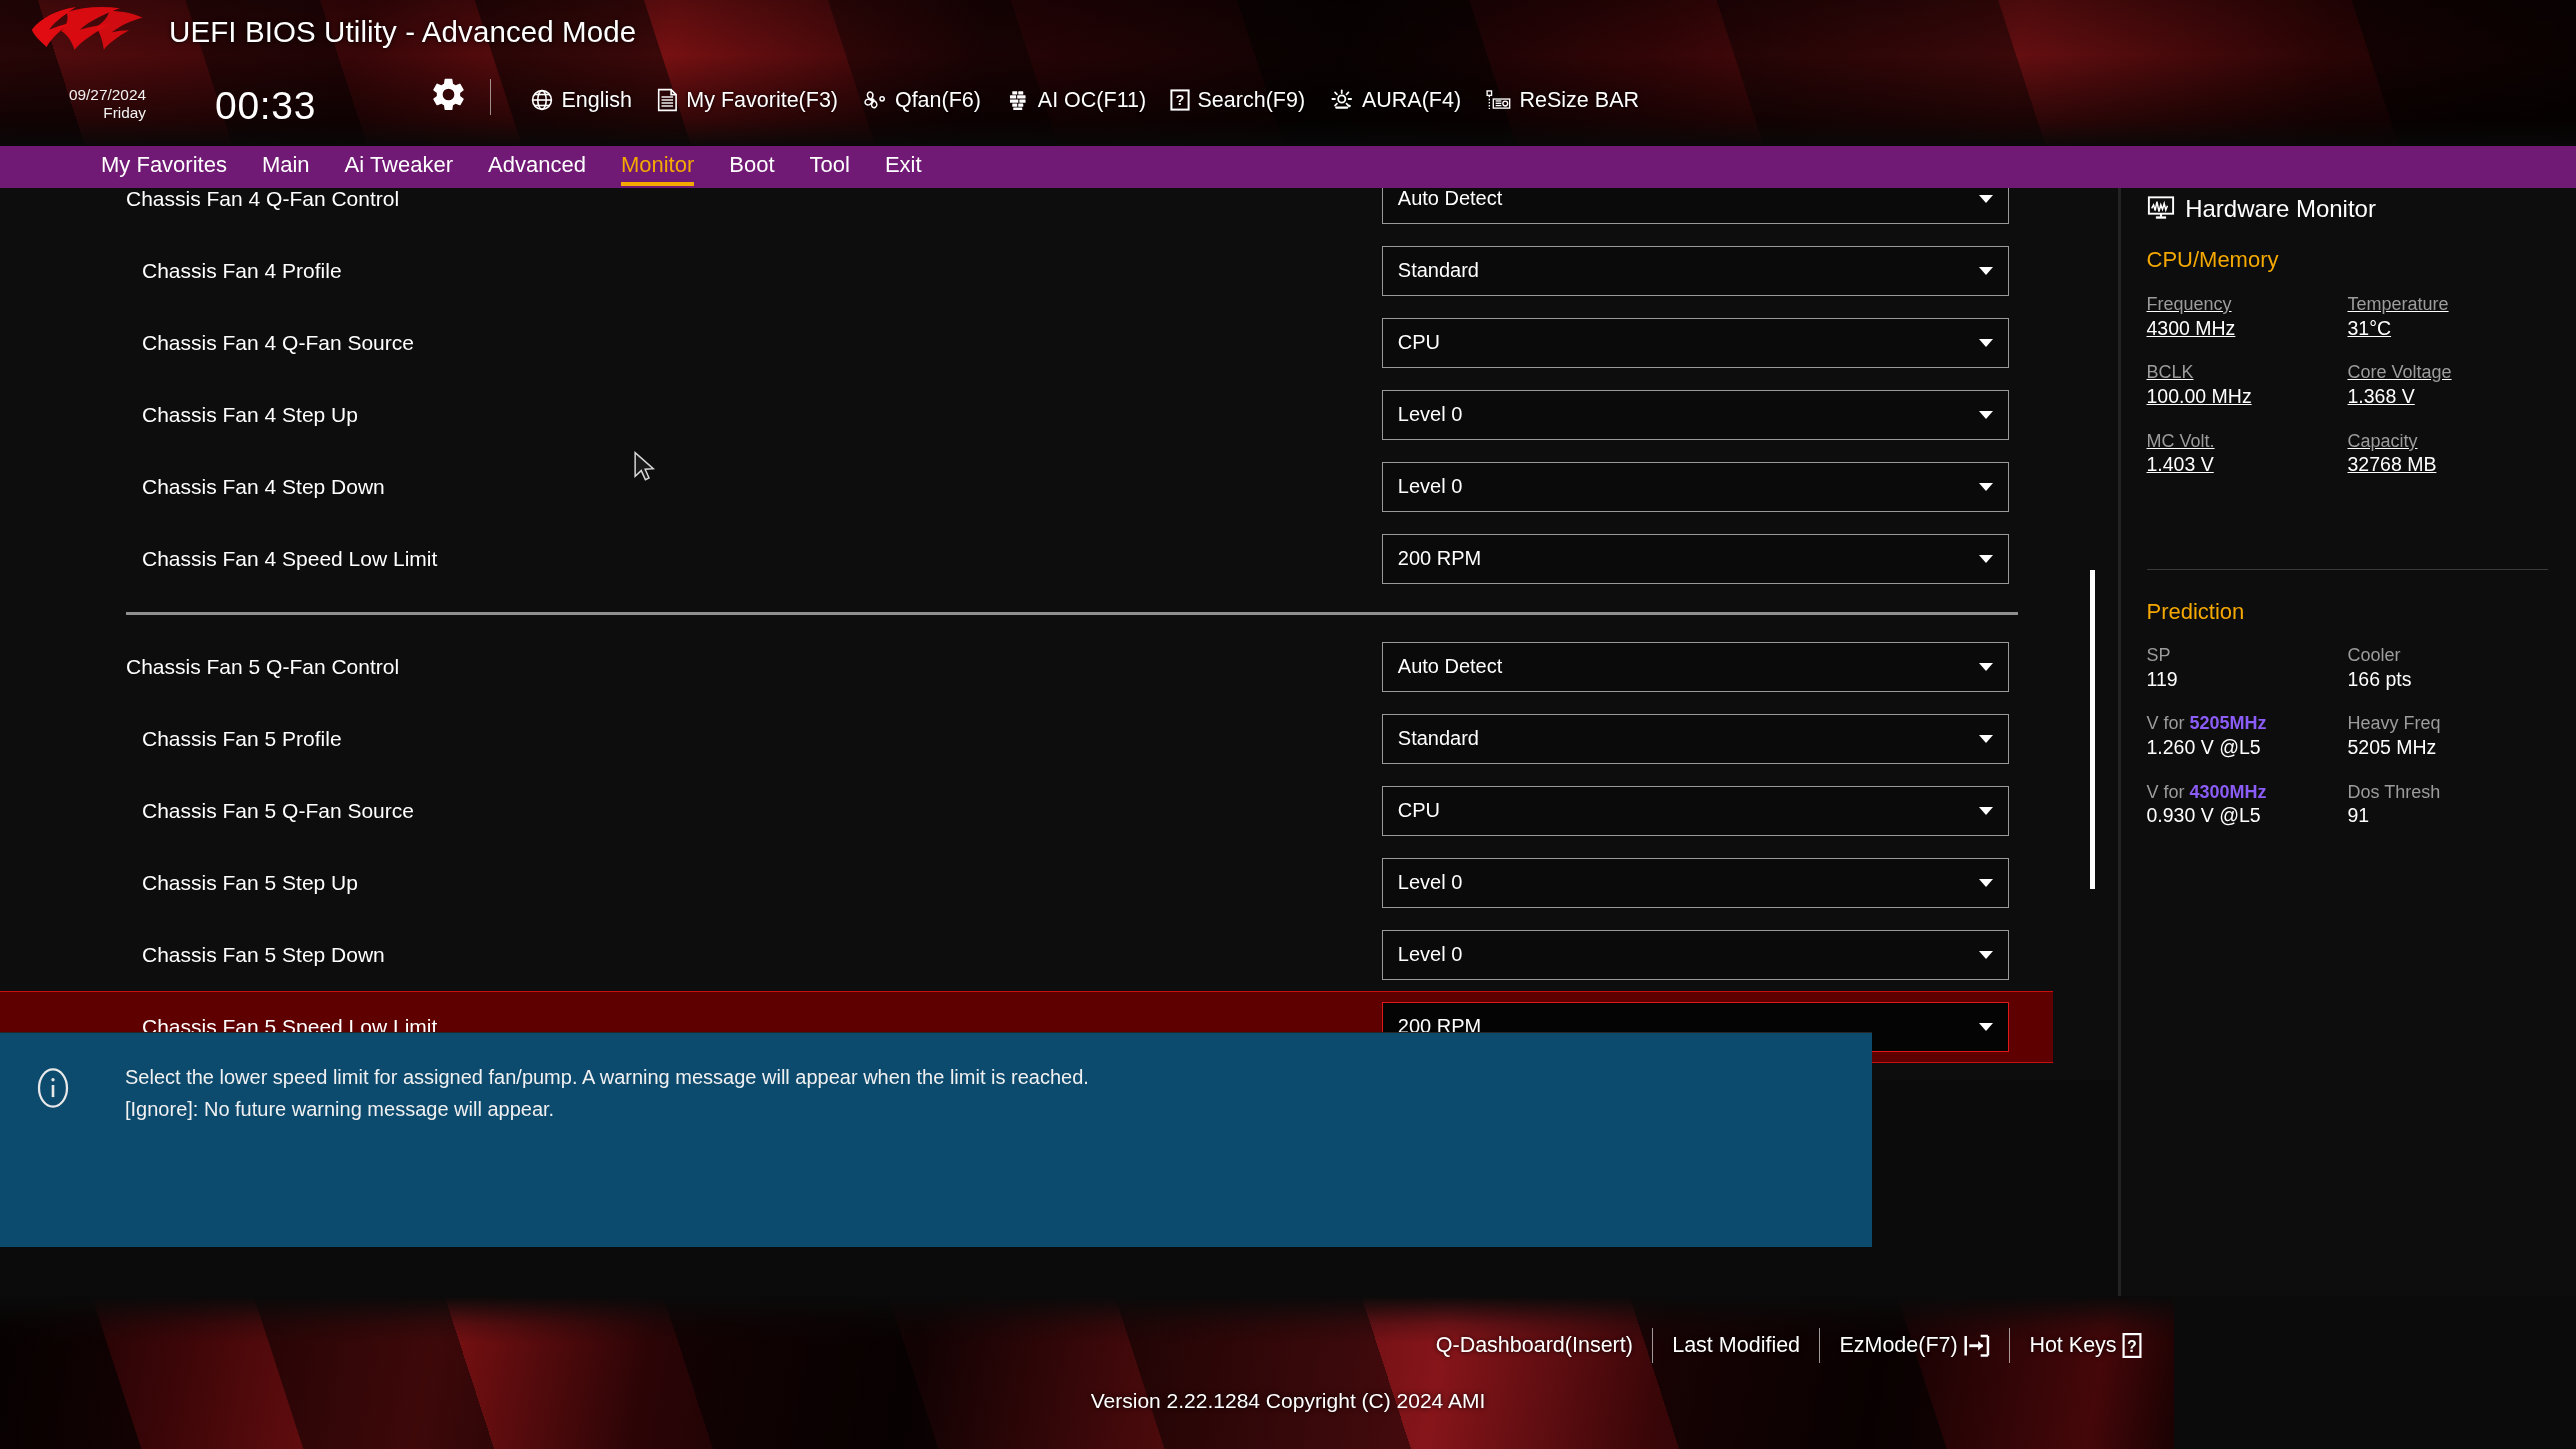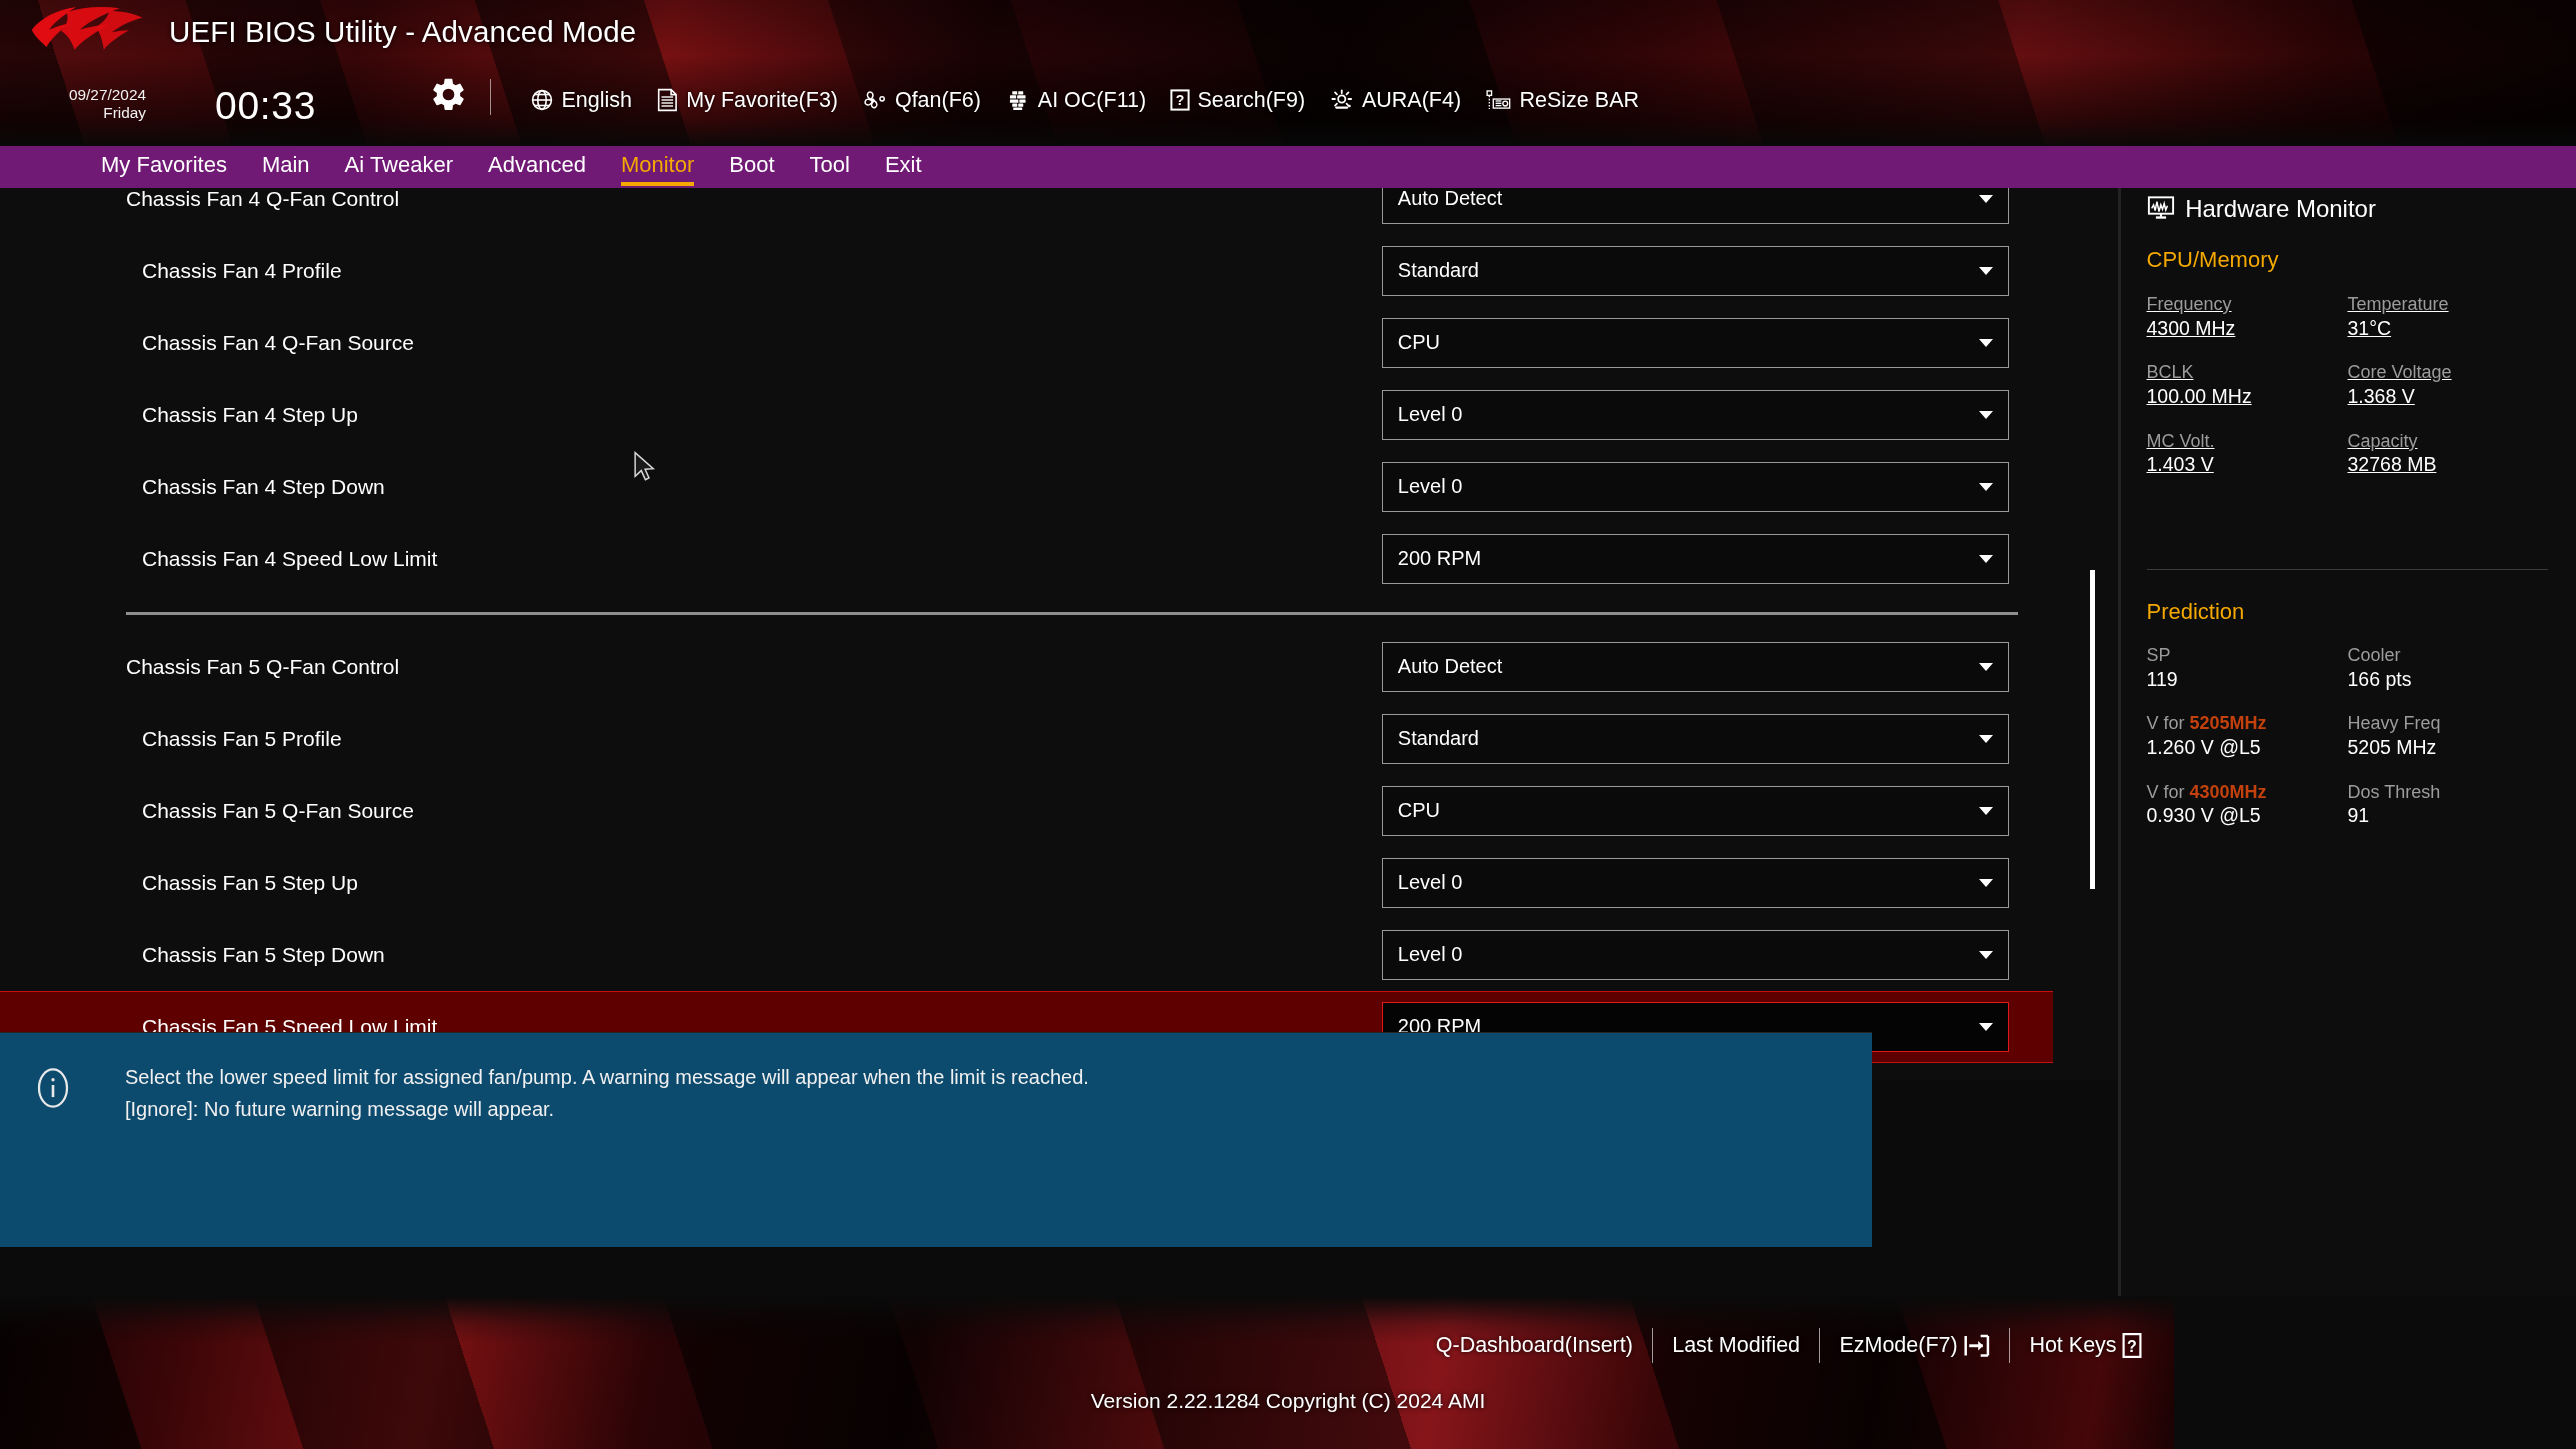--- a/index.html
+++ b/index.html
@@ -146,21 +146,21 @@
     background:#0d0d0d;
   }
   .hwm-title { position:absolute; left:25.5px; top:6.7px; display:flex; align-items:center; gap:10.7px; }
   .hwm-title .t { font-size:24px; color:#ffffff; }
   .hwm-section { position:absolute; left:25.5px; font-size:22px; color:#f5a800; }
   .hwm-grid { position:absolute; left:25.5px; width:402px; }
   .hwm-pair { display:flex; margin-bottom:21.5px; }
   .hwm-cell { width:213px; }
   .hwm-cell .k { font-size:18px; color:#9c9c9c; line-height:1.25; white-space:nowrap; }
   .hwm-cell .v { font-size:19.5px; color:#ffffff; line-height:1.25; white-space:nowrap; }
-  .hwm-cell .k .hi { color:#c2410c; font-weight:bold;text-align:right; }
+  .hwm-cell .k .hi { color:#8b5cf6; font-weight:bold;text-align:right; }
   .hwm-rule { position:absolute; left:25.5px; width:401px; height:1.3px; background:#3a3a3a; }
 
   
   .footer {
     position:absolute; left:0; top:1296px; width:2174px; height:153px;
     background:
       linear-gradient(118deg, rgba(255,255,255,.75) 0 1.3px, transparent 1.4px) 81px -27px/637px 282px no-repeat,
       linear-gradient(118deg, rgba(255,255,255,.55) 0 1px, transparent 1.1px) 765px -40px/604px 282px no-repeat,
       linear-gradient(118deg, rgba(255,255,255,.45) 0 1px, transparent 1.1px) 1140px -13.4px/537px 268px no-repeat,
       linear-gradient(118deg, rgba(255,255,255,.60) 0 1.3px, transparent 1.4px) 1744px -54px/671px 309px no-repeat,

